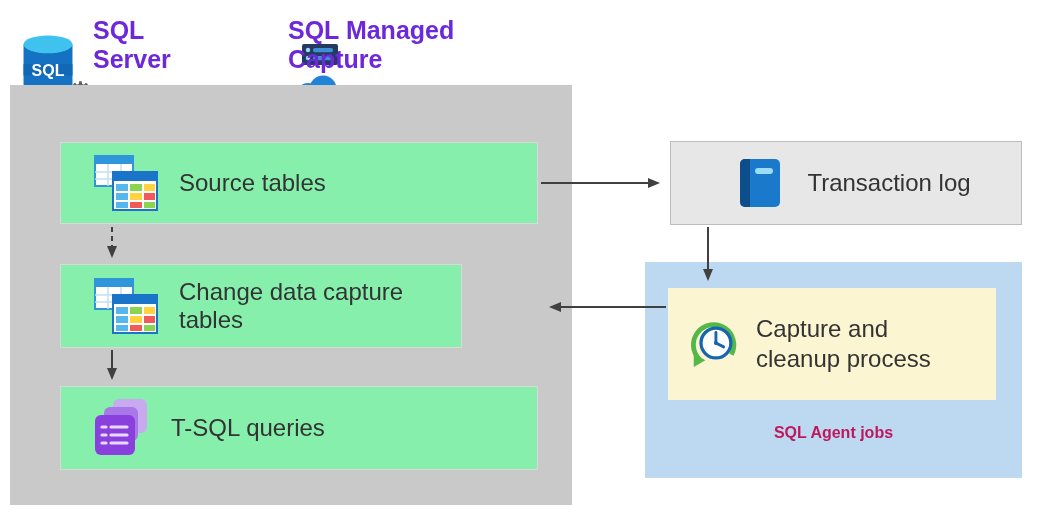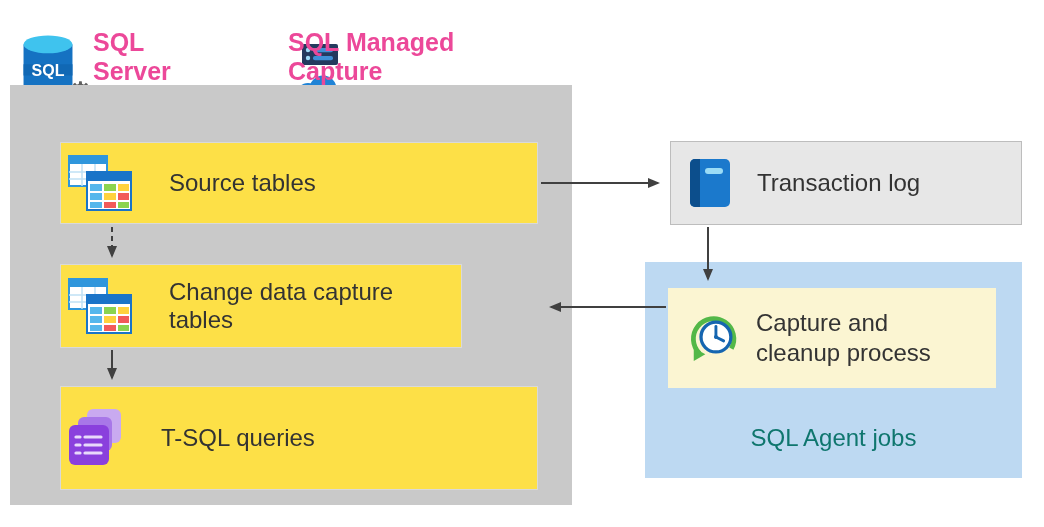--- a/index.html
+++ b/index.html
@@ -12,59 +12,59 @@
     overflow: hidden;
   }
   .abs { position: absolute; }
 
   .container {
     left: 10px; top: 85px; width: 562px; height: 420px;
     background: var(--container-gray, #c9c9c9);
   }
 
   .wbox {
-    background: #fde047;
+    background: #86efac;
     border: 1px solid #d9d9d9;
     box-sizing: border-box;
     display: flex;
     align-items: center;
-    padding-left: 6px;
-    gap: 36px;
+    padding-left: 32px;
+    gap: 20px;
   }
   .box-label { font-size: 24px; color: #333333; }
 
   .translog {
     left: 670px; top: 141px; width: 352px; height: 84px;
     background: var(--transaction-log-bg, #e7e7e7);
     border: 1px solid #bdbdbd;
     box-sizing: border-box;
     display: flex; align-items: center;
-    padding-left: 16px; gap: 24px;
+    padding-left: 16px; gap: 24px; justify-content: center;
   }
 
   .agent-box {
     left: 645px; top: 262px; width: 377px; height: 216px;
     background: var(--agent-jobs-bg, #bdd9f2);
   }
   .capture-box {
-    left: 23px; top: 26px; width: 328px; height: 100px;
+    left: 23px; top: 26px; width: 328px; height: 112px;
     background: var(--capture-bg, #fbf5d2);
     display: flex; align-items: center;
     padding-left: 20px; gap: 16px;
     box-sizing: border-box;
   }
   .capture-text { font-size: 24px; color: #333333; width: 200px; line-height: 1.25; }
   .agent-label {
     left: 0; top: 162px; width: 100%;
     text-align: center;
-    font-size: 24px; font-weight: normal; color: #0f766e;
+    font-size: 16px; font-weight: bold; color: #be185d;
   }
 
   .hdr-label {
-    font-size: 25px; font-weight: bold; color: #ec4899; line-height: 1.16; margin-top: 12px;
+    font-size: 25px; font-weight: bold; color: #6d28d9; line-height: 1.16;
   }
   .sqlserver-label { left: 93px; top: 16px; width: 112px; }
   .sqlmi-label { left: 288px; top: 16px; width: 205px; }
 
   .sqlserver-icon { left: 16px; top: 32px; width: 70px; height: 72px; }
   .sqlmi-icon { left: 211px; top: 38px; width: 72px; height: 64px; }
 
   .gear {
     position: absolute; right: -8px; bottom: -4px;
     font-size: 30px; color: #5f5f5f; line-height: 1;
@@ -75,21 +75,21 @@
     width: 1044px; height: 527px;
     pointer-events: none;
     z-index: 10;
   }
   .arrow-line { stroke: var(--arrow, #404040); stroke-width: 2; fill: none; }
   .dashed { stroke-dasharray: 5 4; }
   .arrowhead { fill: var(--arrow, #404040); }
 
   .box-source { left: 60px; top: 142px; width: 478px; height: 82px; }
   .box-cdc    { left: 60px; top: 264px; width: 402px; height: 84px; }
-  .box-tsql   { left: 60px; top: 386px; width: 478px; height: 104px; }
+  .box-tsql   { left: 60px; top: 386px; width: 478px; height: 84px; }
 
   .icon-wrap { position: relative; display: inline-block; line-height: 0; }
 </style>
 </head>
 <body>
 
 <div class="canvas">
 
   
   <div class="abs sqlserver-icon icon-wrap">

